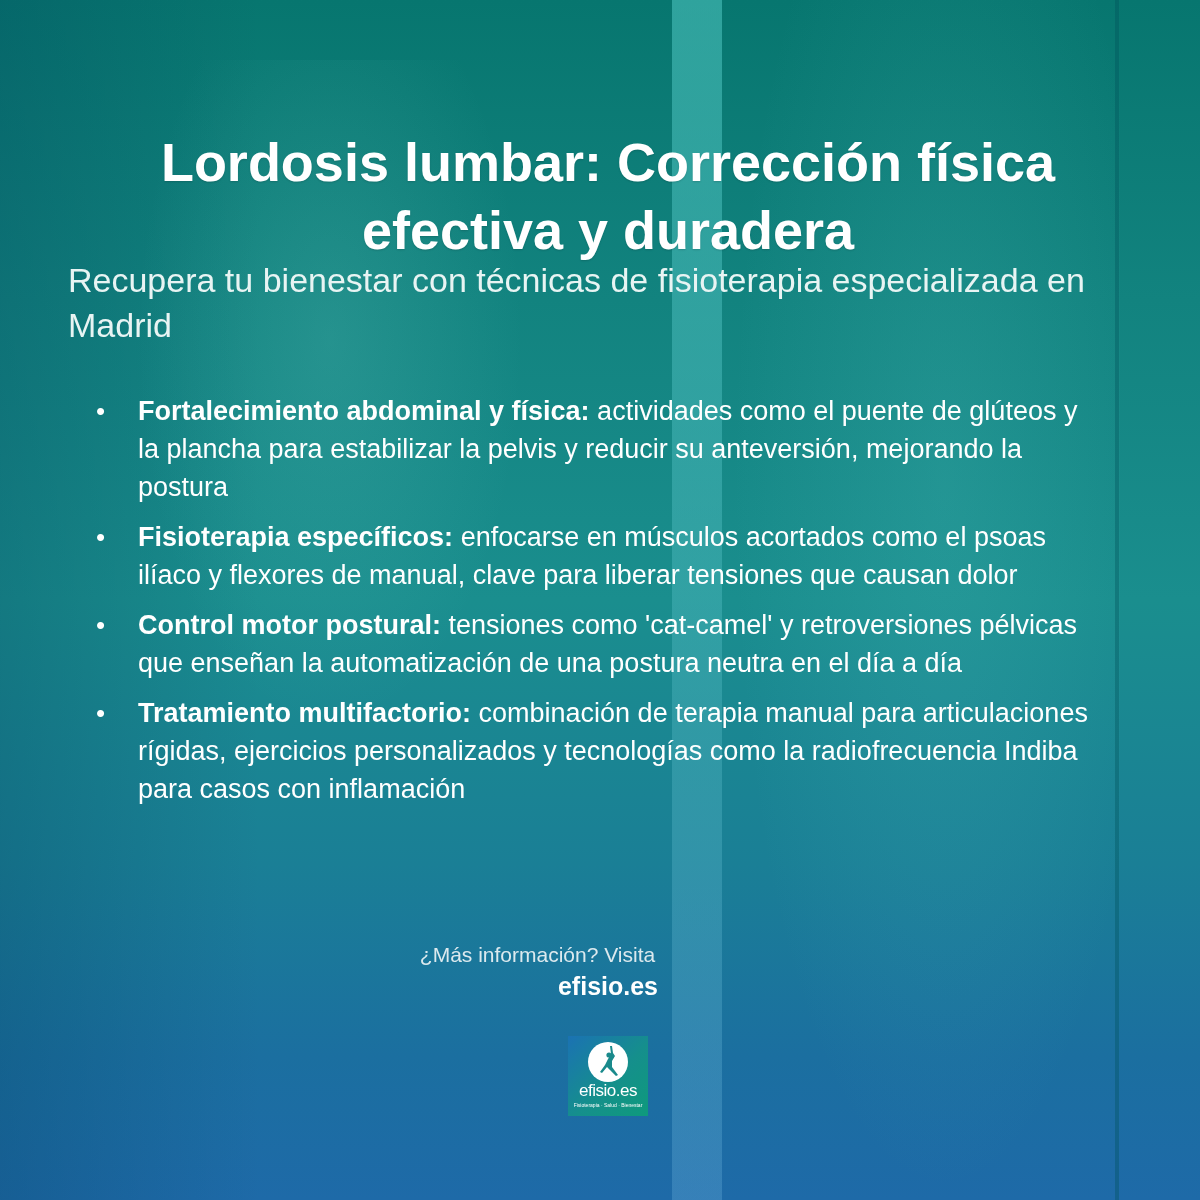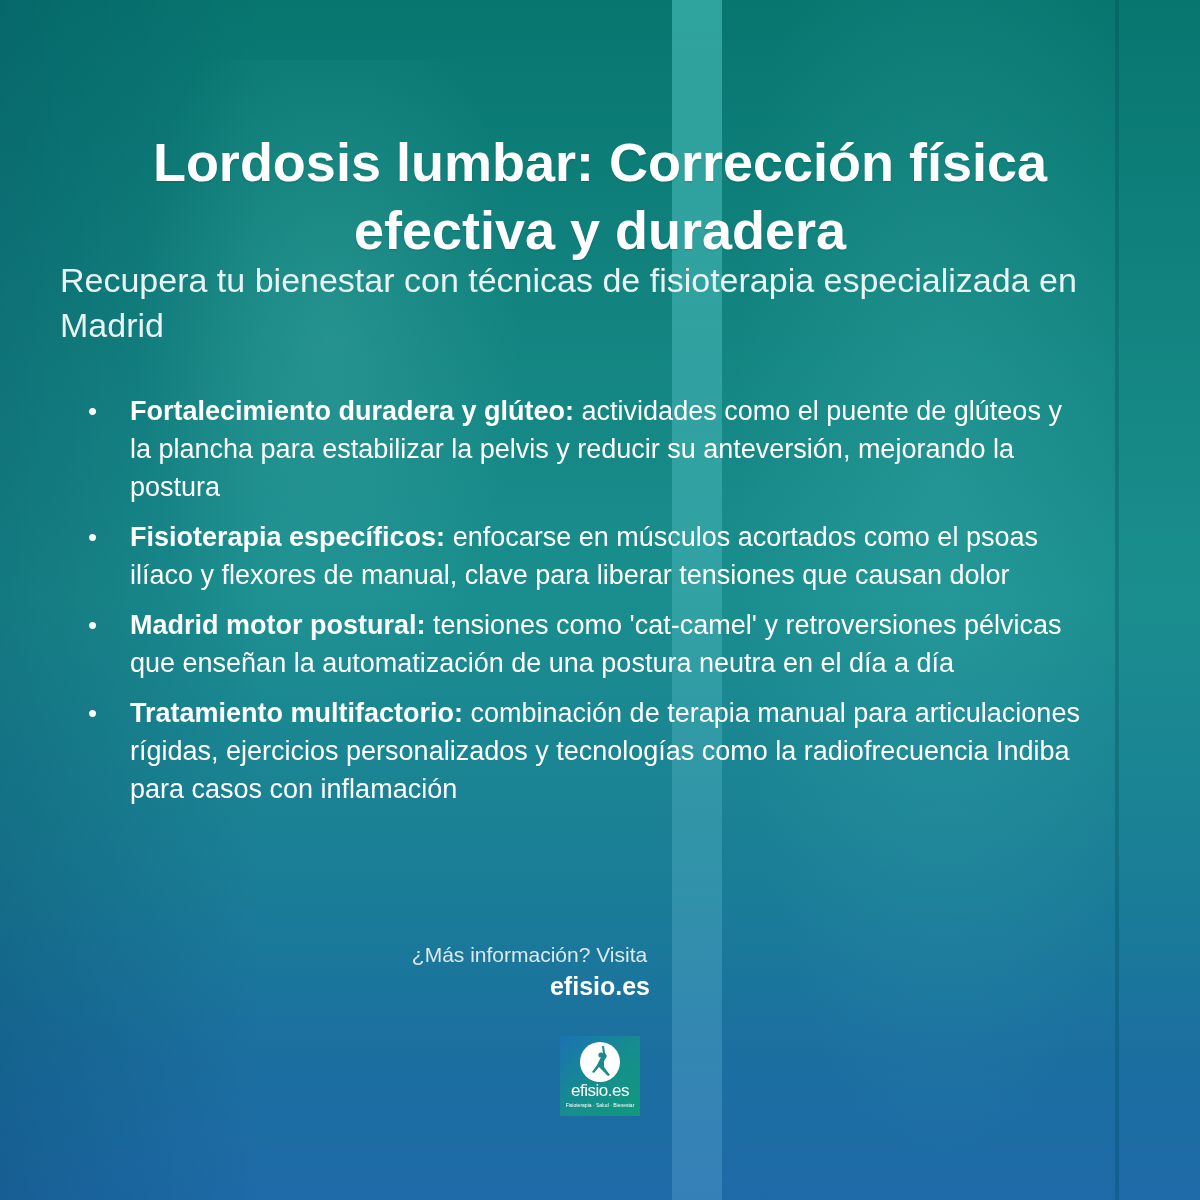--- a/index.html
+++ b/index.html
@@ -25,21 +25,21 @@
     background: linear-gradient(90deg, rgba(0,60,90,0.25), rgba(0,0,0,0));
   }
   .bg-xray {
     position: absolute; top: 60px; left: 120px; width: 420px; height: 700px;
     background: radial-gradient(ellipse at 50% 40%, rgba(120,210,205,0.18), rgba(0,0,0,0) 65%);
   }
   .bg-line {
     position: absolute; top: 0; bottom: 0; left: 1115px; width: 4px;
     background: rgba(0,80,90,0.35);
   }
-  .content { position: absolute; inset: 0; }
+  .content { position: absolute; inset: 0; margin-left: 8px; }
   .title {
     position: absolute; top: 128px; left: 60px; width: 1080px;
     text-align: center; font-weight: bold; font-size: 54px; line-height: 68px;
     margin: 0; text-shadow: 0 1px 2px rgba(0,0,0,0.15);
   }
   .subtitle {
     position: absolute; top: 258px; left: 60px; width: 1080px;
     text-align: left; font-size: 34px; line-height: 45px;
     margin: 0; color: #e8f4f3;
   }
@@ -93,29 +93,29 @@
 <div class="bg-band"></div>
 <div class="bg-line"></div>
 
 <div class="content">
   <h1 class="title">Lordosis lumbar: Corrección física efectiva y duradera</h1>
   <p class="subtitle">Recupera tu bienestar con técnicas de fisioterapia especializada en Madrid</p>
 
   <ul class="list">
     <li class="list-item">
       <span class="bullet">•</span>
-      <span class="item-title">Fortalecimiento duradera y glúteo:</span><span> actividades como el puente de glúteos y la plancha para estabilizar la pelvis y reducir su anteversión, mejorando la postura</span>
+      <span class="item-title">Fortalecimiento abdominal y física:</span><span> actividades como el puente de glúteos y la plancha para estabilizar la pelvis y reducir su anteversión, mejorando la postura</span>
     </li>
     <li class="list-item">
       <span class="bullet">•</span>
       <span class="item-title">Fisioterapia específicos:</span><span> enfocarse en músculos acortados como el psoas ilíaco y flexores de manual, clave para liberar tensiones que causan dolor</span>
     </li>
     <li class="list-item">
       <span class="bullet">•</span>
-      <span class="item-title">Madrid motor postural:</span><span> tensiones como 'cat-camel' y retroversiones pélvicas que enseñan la automatización de una postura neutra en el día a día</span>
+      <span class="item-title">Control motor postural:</span><span> tensiones como 'cat-camel' y retroversiones pélvicas que enseñan la automatización de una postura neutra en el día a día</span>
     </li>
     <li class="list-item">
       <span class="bullet">•</span>
       <span class="item-title">Tratamiento multifactorio:</span><span> combinación de terapia manual para articulaciones rígidas, ejercicios personalizados y tecnologías como la radiofrecuencia Indiba para casos con inflamación</span>
     </li>
   </ul>
 
   <div class="footer-q">¿Más información? Visita</div>
   <a class="footer-link">efisio.es</a>
 

